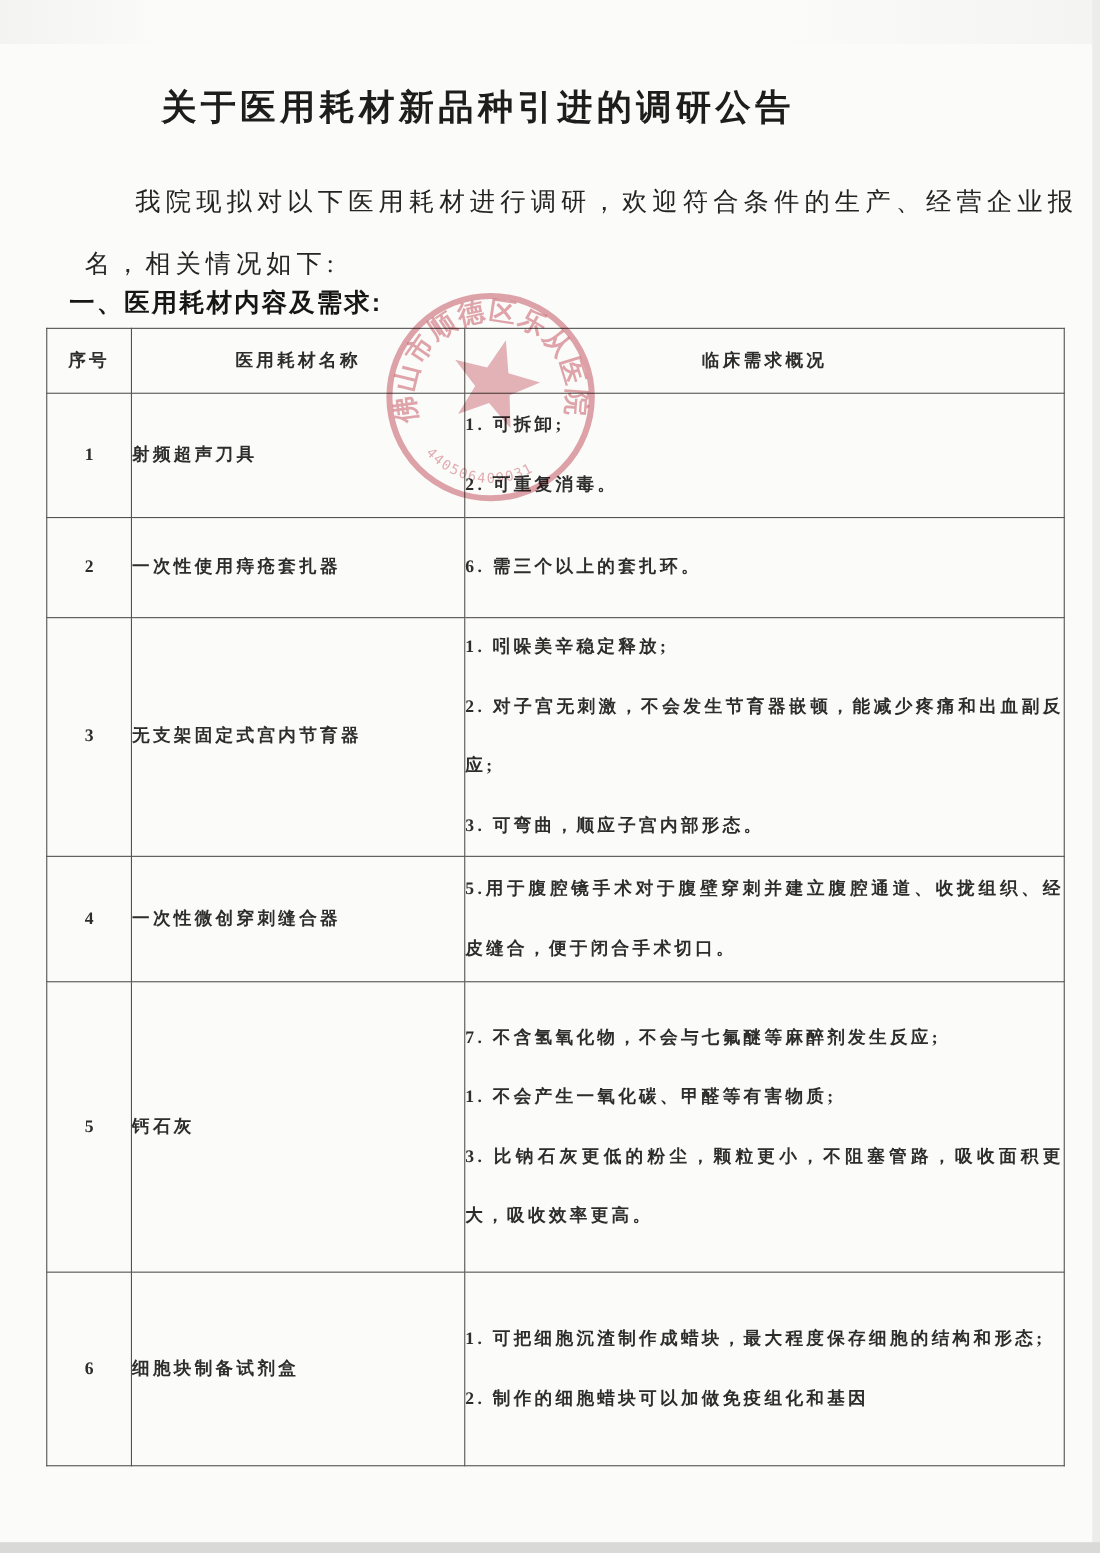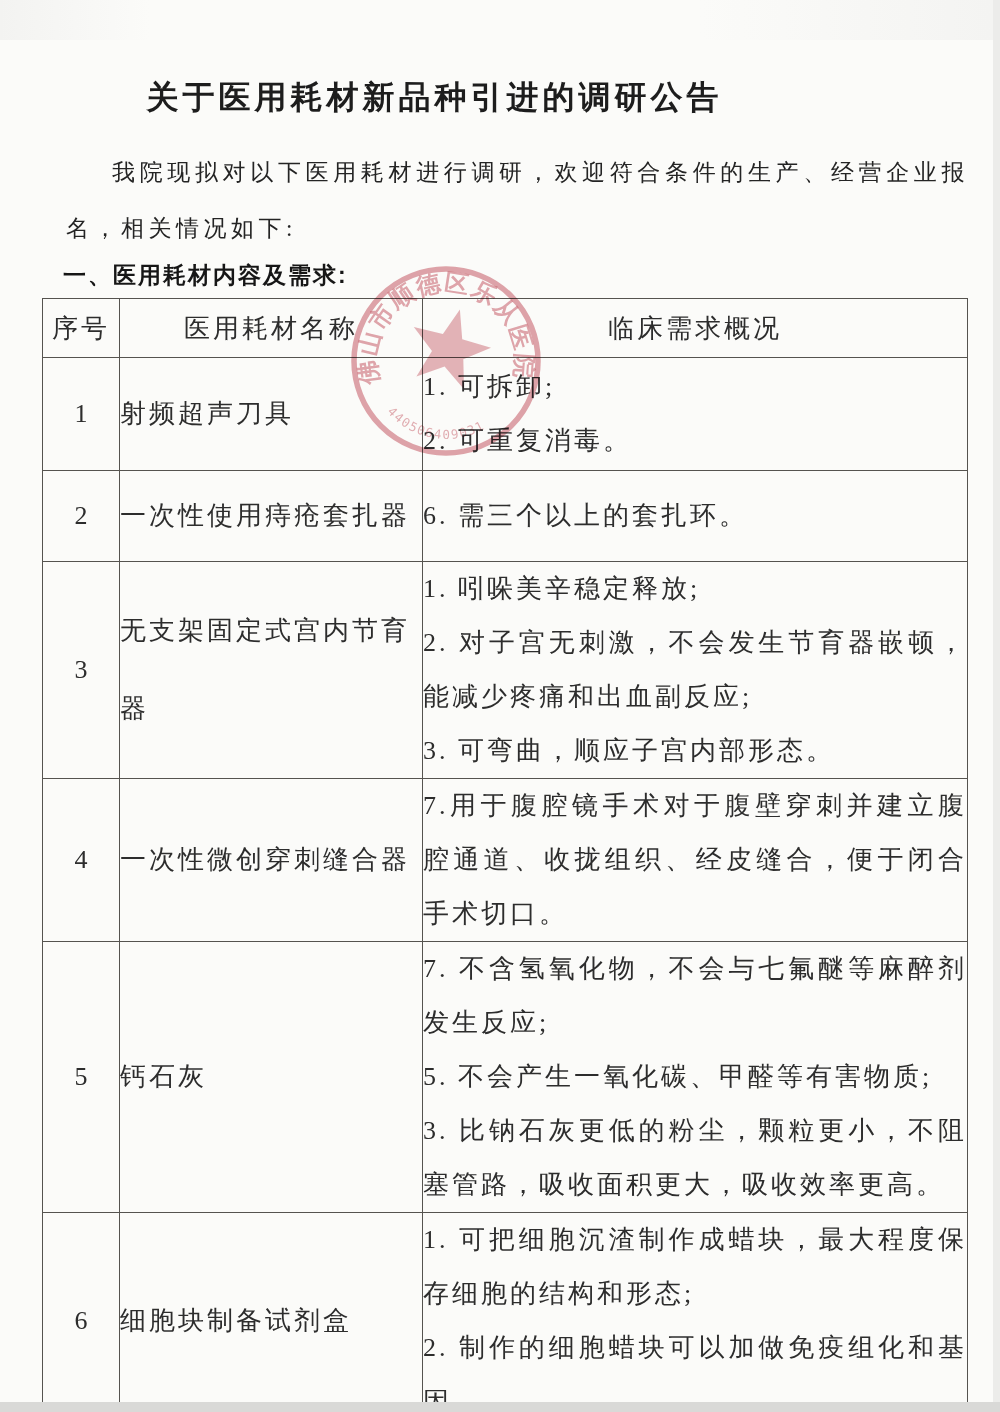--- a/index.html
+++ b/index.html
@@ -16,38 +16,38 @@
     background:linear-gradient(90deg,#f1f1ef 0%,#fbfbf9 15%,#fbfbf9 70%,#f2f2f0 100%);opacity:.8;}
 
   .title{
     position:absolute;left:0;top:76px;width:869px;text-align:center;
     font-family:"Liberation Sans","DejaVu Sans",sans-serif;
     font-weight:bold;font-size:32px;letter-spacing:4px;color:#1d1d1d;
   }
   .intro{
     position:absolute;left:63px;top:142px;width:903px;
     font-size:23px;line-height:56px;letter-spacing:4.5px;
-    text-indent:2em;text-align:justify;margin:3px;color:#242424;
+    text-indent:2em;text-align:justify;margin:14px;color:#242424;
   }
   .section-heading{
     position:absolute;left:63px;top:260px;
     font-family:"Liberation Sans","DejaVu Sans",sans-serif;
     font-weight:bold;font-size:23px;letter-spacing:2px;color:#161616;
   }
 
   table.consumables{
     position:absolute;left:42px;top:298px;width:925px;
     border-collapse:collapse;table-layout:fixed;
   }
   table.consumables col.c-no{width:77px;}
   table.consumables col.c-name{width:303px;}
   table.consumables col.c-req{width:545px;}
   table.consumables th,table.consumables td{
     border:1.6px solid #55534f;vertical-align:middle;
-    font-size:26px;color:#2d2d2d;padding:0;
+    font-size:16px;color:#2d2d2d;padding:0;font-weight:bold;
   }
   tr.hdr{height:59px;}
   tr.r1{height:113px;}
   tr.r2{height:91px;}
   tr.r3{height:213px;}
   tr.r4{height:114px;}
   tr.r5{height:264px;}
   tr.r6{height:176px;}
   th.h{font-weight:normal;text-align:center;letter-spacing:3px;font-size:22px;}
   td.no{text-align:center;font-size:22px;}
@@ -105,29 +105,29 @@
       <td class="req">
         <p>1. 吲哚美辛稳定释放;</p>
         <p>2. 对子宫无刺激，不会发生节育器嵌顿，能减少疼痛和出血副反应;</p>
         <p>3. 可弯曲，顺应子宫内部形态。</p>
       </td>
     </tr>
     <tr class="r4">
       <td class="no">4</td>
       <td class="name">一次性微创穿刺缝合器</td>
       <td class="req">
-        <p>7.用于腹腔镜手术对于腹壁穿刺并建立腹腔通道、收拢组织、经皮缝合，便于闭合手术切口。</p>
+        <p>5.用于腹腔镜手术对于腹壁穿刺并建立腹腔通道、收拢组织、经皮缝合，便于闭合手术切口。</p>
       </td>
     </tr>
     <tr class="r5">
       <td class="no">5</td>
       <td class="name">钙石灰</td>
       <td class="req">
         <p>7. 不含氢氧化物，不会与七氟醚等麻醉剂发生反应;</p>
-        <p>5. 不会产生一氧化碳、甲醛等有害物质;</p>
+        <p>1. 不会产生一氧化碳、甲醛等有害物质;</p>
         <p>3. 比钠石灰更低的粉尘，颗粒更小，不阻塞管路，吸收面积更大，吸收效率更高。</p>
       </td>
     </tr>
     <tr class="r6">
       <td class="no">6</td>
       <td class="name">细胞块制备试剂盒</td>
       <td class="req">
         <p>1. 可把细胞沉渣制作成蜡块，最大程度保存细胞的结构和形态;</p>
         <p>2. 制作的细胞蜡块可以加做免疫组化和基因</p>
       </td>

